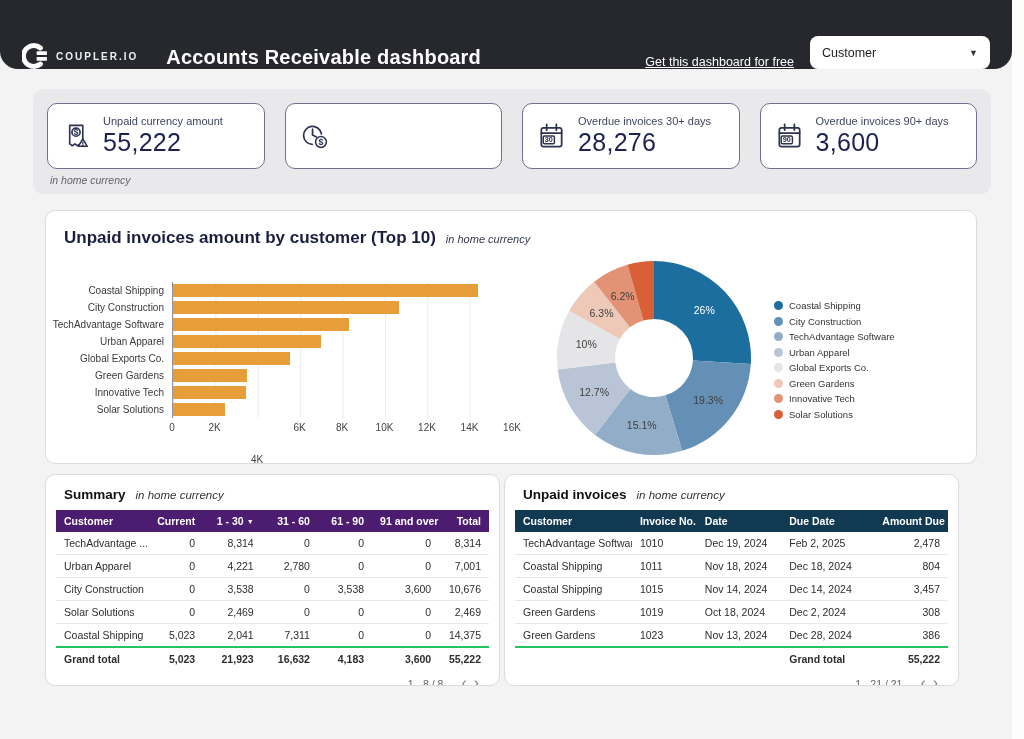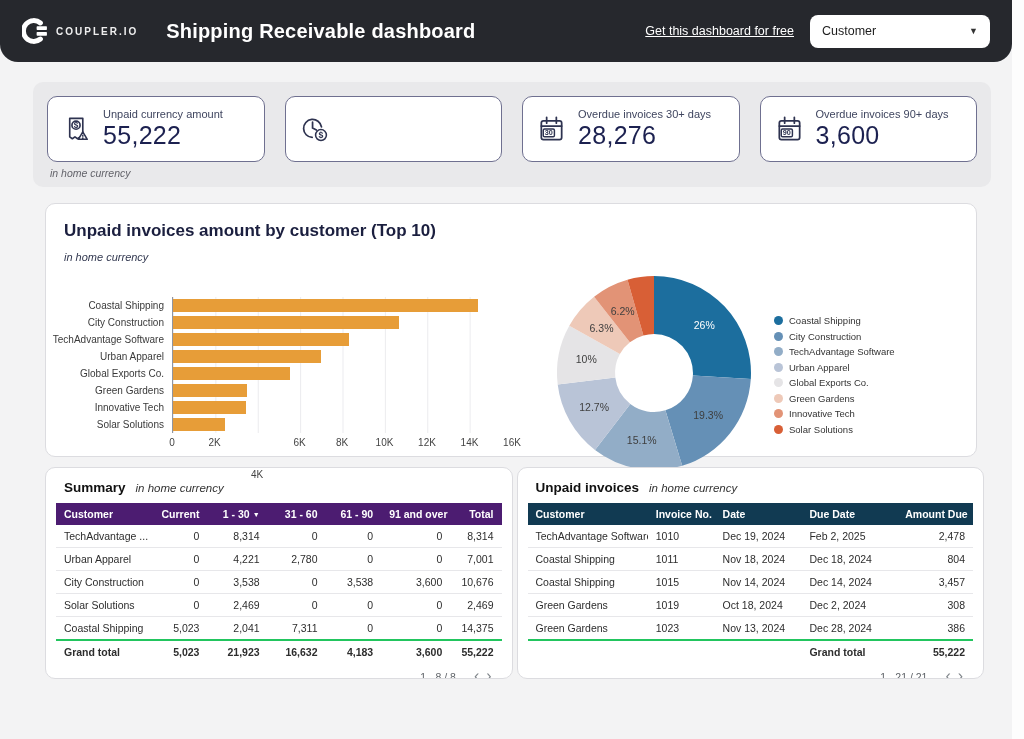--- a/index.html
+++ b/index.html
@@ -2,22 +2,22 @@
 <html><head>
 <meta charset="utf-8">
 <style>
   * { box-sizing: border-box; margin: 0; padding: 0; }
   html,body { width:1024px; height:739px; overflow:hidden;
     font-family:"Liberation Sans", sans-serif; background:#fbfbfb; }
   .page { position:absolute; left:0; top:0; width:1012px; height:739px; background:#f3f3f4; }
   .scroll-strip { position:absolute; right:0; top:0; width:12px; height:739px; background:#fdfdfd; }
 
   
-  .app-header { height:62px; background:#26282d; border-radius:0 0 18px 18px;
-    display:flex; align-items:center; padding:0 22px; }
+  .app-header { height:69px; background:#26282d; border-radius:0 0 18px 18px;
+    display:flex; align-items:flex-end; padding:0 22px; }
   .logo-wrap { display:flex; align-items:center; gap:8px; }
   .logo-mark { width:26px; height:26px; }
   .logo-text { color:#fff; font-size:10px; font-weight:bold; letter-spacing:2px; opacity:.92; }
   .hdr-title { color:#fff; font-size:20px; font-weight:bold; margin-left:28px; letter-spacing:.2px; }
   .hdr-spacer { flex:1; }
   .free-link { color:#fff; font-size:12.5px; text-decoration:underline; cursor:pointer; }
   .demo-btn { margin-left:30px; border:none; border-radius:6px; color:#fff;
     font-size:12.5px; font-weight:bold; padding:8px 17px; cursor:pointer;
     font-family:"Liberation Sans", sans-serif; }
   .filter-select { margin-left:16px; width:180px; height:33px; background:#fff; border-radius:8px;
@@ -31,21 +31,21 @@
   .kpi-card { flex:1; background:#fff; border:1px solid #6f7090; border-radius:10px;
     height:66px; display:flex; align-items:center; padding:0 13px; gap:11px; }
   .kpi-icon { flex:0 0 31px; height:31px; }
   .kpi-label { font-size:11px; color:#3f455f; margin-bottom:1px; }
   .kpi-value { font-size:25px; color:#1c2150; letter-spacing:.3px; }
   .kpi-note { font-style:italic; font-size:10.5px; color:#63636a; margin:5px 0 3px 3px; }
 
   
   .chart-card { margin:16px 35px 0 45px; background:#fff; border:1px solid #dcdce0;
     border-radius:10px; height:254px; padding:17px 18px 10px 18px; }
-  .chart-title-row { display:flex; align-items:baseline; gap:10px;flex-direction:column; }
+  .chart-title-row { display:flex; align-items:baseline; gap:10px; }
   .chart-title { font-size:17px; font-weight:bold; color:#1b1f3f; }
   .chart-subtitle { font-style:italic; font-size:11px; color:#323850; }
   .chart-row { display:flex; align-items:center; margin-top:8px; }
 
   .bars-block { display:flex; align-items:flex-start; }
   .bar-labels { width:108px; }
   .bar-label { height:17px; display:flex; align-items:center; justify-content:flex-end;
     padding-right:8px; font-size:10px; color:#3a3a3a; white-space:nowrap; }
   .bar-plot { position:relative; width:340px; border-left:1.5px solid #9095a0;
     background-image:linear-gradient(to right, #ebebee 1px, transparent 1px);
@@ -56,21 +56,21 @@
   .bar-xticks span { position:absolute; transform:translateX(-50%); font-size:10px; color:#444; top:0; }
 
   .donut-block { display:flex; align-items:center; margin-left:40px; gap:18px; }
   .donut-legend { display:flex; flex-direction:column; gap:4.5px; }
   .legend-item { display:flex; align-items:center; gap:6px; }
   .legend-dot { width:9px; height:9px; border-radius:50%; flex:0 0 9px; }
   .legend-label { font-size:9.5px; color:#333; white-space:nowrap; }
 
   
   .ar-heading { margin:20px 0 0 62px; font-size:17px; font-weight:bold; color:#1b1f3f; }
-  .tables-row { display:flex; gap:4px; margin:10px 28px 0 45px; }
+  .tables-row { display:flex; gap:4px; margin:10px 53px 0 45px; }
   .table-card { flex:1; background:#fff; border:1px solid #dcdce0; border-radius:10px;
     height:212px; padding:12px 10px 8px 10px; overflow:hidden; }
   .table-title-row { display:flex; align-items:baseline; gap:10px; margin:0 0 8px 8px; }
   .table-title { font-size:13.5px; font-weight:bold; color:#111; }
   .table-subtitle { font-style:italic; font-size:11.5px; color:#333; }
   table { width:100%; border-collapse:collapse; font-size:10.5px; color:#2d2d2d; table-layout:fixed; }
   th { color:#fff; font-weight:bold; padding:5px 8px; white-space:nowrap; overflow:hidden; }
   td { padding:5px 8px; border-bottom:1px solid #e7e7ea; white-space:nowrap; overflow:hidden; }
   tr.gt td { font-weight:bold; border-top:2px solid #22c55e; border-bottom:none; }
   .t-summary th, .t-summary td { text-align:right; }
@@ -90,21 +90,21 @@
 
   <div class="app-header">
     <div class="logo-wrap">
       <svg class="logo-mark" viewBox="0 0 24 24">
         <path d="M17 4.6 A9.6 9.6 0 1 0 17 19.4" fill="none" stroke="#fff" stroke-width="4.6" stroke-linecap="round"></path>
         <rect x="13.5" y="7.6" width="9.5" height="3.4" rx="0.6" fill="#fff"></rect>
         <rect x="13.5" y="13.0" width="9.5" height="3.4" rx="0.6" fill="#fff"></rect>
       </svg>
       <span class="logo-text">COUPLER.IO</span>
     </div>
-    <div class="hdr-title">Shipping Receivable dashboard</div>
+    <div class="hdr-title">Accounts Receivable dashboard</div>
     <div class="hdr-spacer"></div>
     <a class="free-link">Get this dashboard for free</a>
     <div class="filter-select">
       <span class="filter-value">Customer</span>
       <span class="filter-caret">▼</span>
     </div>
   </div>
 
   <div class="kpi-panel">
     <div class="kpi-cards" id="kpi-cards">

